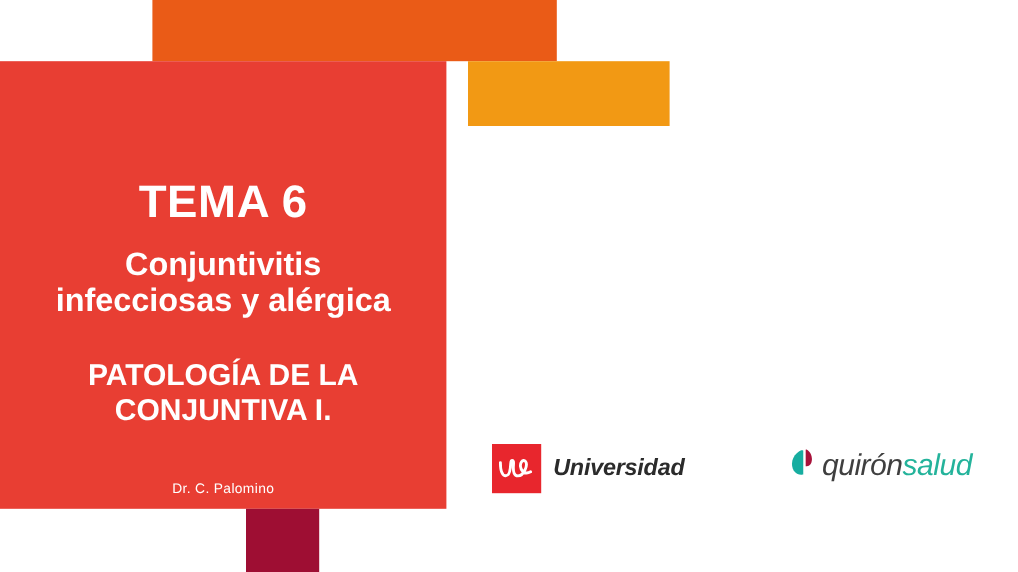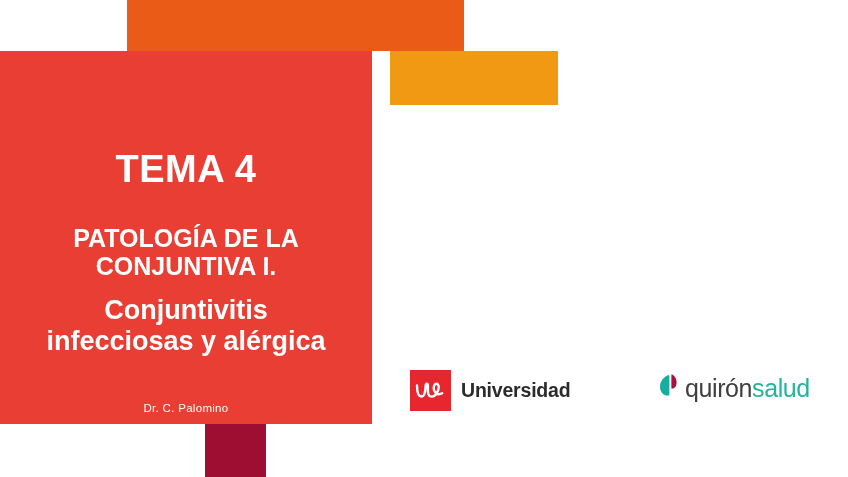--- a/index.html
+++ b/index.html
@@ -113,29 +113,31 @@
     left: 0;
     top: 0;
   }
   #ue-wordmark {
     margin-left: 10px;
     color: #2b2b2b;
     font-size: 19.5px;
     font-weight: bold;
     line-height: 1.08;
     letter-spacing: -0.2px;
+    font-style: italic;
   }
 
   
   #logo-quiron {
     position: absolute;
     left: 658px;
     top: 373px;
     display: flex;
     align-items: flex-start;
+    font-style: italic;
   }
   #quiron-mark {
     width: 26px;
     height: 30px;
     flex: 0 0 auto;
     position: relative;
   }
   #quiron-wordmark {
     margin-left: 1px;
     margin-top: 3px;
@@ -151,28 +153,28 @@
 <body>
 
 <div id="slide">
 
   <div class="block" id="block-orange-top"></div>
   <div class="block" id="block-amber"></div>
   <div class="block" id="block-red-main"></div>
   <div class="block" id="block-maroon"></div>
 
   <div id="title-stack">
-    <div id="title-main">TEMA 4</div>
+    <div id="title-main">TEMA 6</div>
+    <div id="subtitle-2">
+      <div>Conjuntivitis</div>
+      <div>infecciosas y alérgica</div>
+    </div>
     <div id="subtitle-1">
       <div>PATOLOGÍA DE LA</div>
       <div>CONJUNTIVA I.</div>
-    </div>
-    <div id="subtitle-2">
-      <div>Conjuntivitis</div>
-      <div>infecciosas y alérgica</div>
     </div>
     <div id="author">Dr. C. Palomino</div>
   </div>
 
   <div id="logo-ue">
     <div id="ue-mark">
       <svg width="41" height="41" viewBox="0 0 41 41" aria-hidden="true">
         <path d="M7 15.5 C7 22.5 8.5 26.5 11.5 26.5 C14.2 26.5 15.3 23.2 15.6 16.2
                  C15.7 14.3 16.2 13.6 16.9 13.6 C17.8 13.6 18.1 14.8 17.9 17.5
                  C17.4 23.6 18.6 26.6 21.6 26.6 C24.3 26.6 26.2 24.6 27.6 21.4

